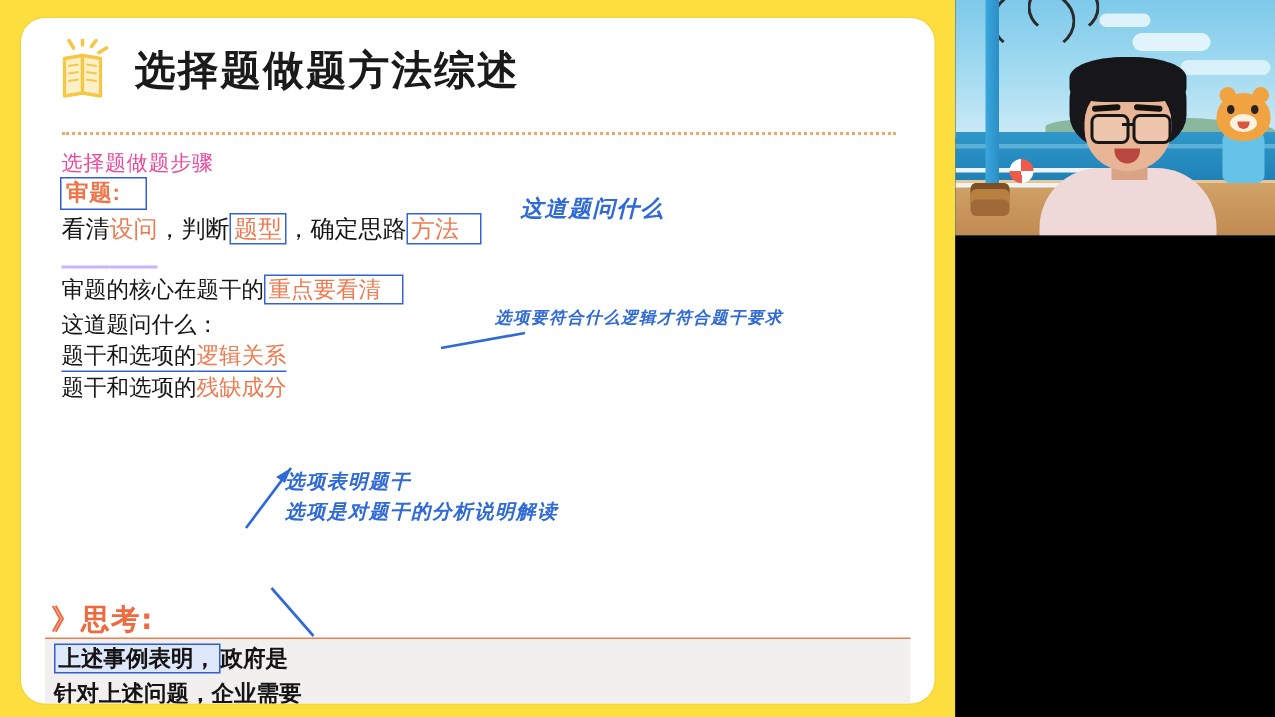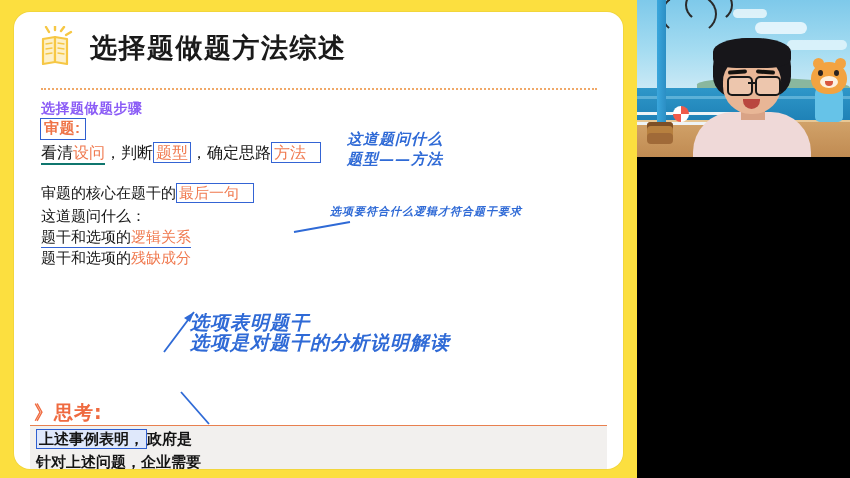--- a/index.html
+++ b/index.html
@@ -19,43 +19,43 @@
 
   
   #divider-dotted{position:absolute;left:27px;top:76px;width:556px;height:0;
                   border-top:2px dotted #f0a868;}
 
   
   .body-line{position:absolute;white-space:nowrap;font-family:"DejaVu Sans","Liberation Sans",sans-serif;}
   .blk{color:#161616;}
   .org{color:#f07a50;}
 
-  #step-heading{left:27px;top:88px;font-size:14px;font-weight:bold;color:#8b5cf6;letter-spacing:.5px;}
+  #step-heading{left:27px;top:88px;font-size:14px;font-weight:normal;color:#ec4899;letter-spacing:.5px;}
 
   #shenti-wrap{position:absolute;left:26px;top:106px;}
-  #shenti-box{display:inline-block;border:1.6px solid #2f5fd0;padding:0px 4px 1px 3px;}
+  #shenti-box{display:inline-block;border:1.6px solid #2f5fd0;padding:0px 16px 1px 3px;}
   #shenti-label{font-size:15px;font-weight:bold;color:#ef7447;letter-spacing:.5px;}
 
   #line-kanqing{left:27px;top:131px;font-size:16px;}
-  #line-kanqing .u-blue{border-bottom:2px solid #0f766e;padding-bottom:1px;}
+  #line-kanqing .u-blue{border-bottom:2px solid #c4b5fd;padding-bottom:15px;}
   .box-blue{border:1.5px solid #3464d4;padding:0 2px;}
   .box-blue-wide{border:1.5px solid #3464d4;padding:0 14px 0 2px;}
 
   #line-core{left:27px;top:172px;font-size:15px;}
   #line-zhongdian{left:27px;top:195px;font-size:15px;}
   #line-logic{left:27px;top:216px;font-size:15px;}
   #line-canque{left:27px;top:237px;font-size:15px;}
   .u-blue2{border-bottom:1.8px solid #3464d4;padding-bottom:1px;}
 
   
   .hand{position:absolute;color:#2f6ad6;font-family:"DejaVu Serif","Liberation Serif",serif;
         white-space:nowrap;font-weight:bold;letter-spacing:1px;font-style:italic;}
   #ann-1{left:333px;top:117px;font-size:15px;line-height:20px;}
   #ann-2{left:296px;top:192px;font-size:11px;margin-left:20px;}
-  #ann-3{left:176px;top:300px;font-size:19px;line-height:20px;}
+  #ann-3{left:176px;top:300px;font-size:13px;line-height:20px;}
 
   
   #ink{position:absolute;left:0;top:0;width:609px;height:457px;pointer-events:none;}
 
   
   #think-head{position:absolute;left:20px;top:388px;font-size:19px;font-weight:bold;color:#ef6a3f;
               letter-spacing:1px;font-family:"DejaVu Sans","Liberation Sans",sans-serif;}
   #think-rule{position:absolute;left:16px;top:413px;width:577px;height:0;border-top:1.5px solid #e8804f;}
   #think-body{position:absolute;left:16px;top:414px;width:577px;height:43px;background:#f2f0ee;}
   .think-line{position:absolute;white-space:nowrap;font-weight:bold;color:#141414;font-size:15px;
@@ -158,21 +158,21 @@
         <span id="shenti-box">
           <span id="shenti-label">审题:</span>
         </span>
       </div>
 
       <div class="body-line blk" id="line-kanqing">
         <span class="u-blue">看清</span><span class="org u-blue">设问</span><span>，判断</span><span class="org box-blue">题型</span><span>，确定思路</span><span class="org box-blue-wide">方法</span>
       </div>
 
       <div class="body-line blk" id="line-core">
-        <span>审题的核心在题干的</span><span class="org box-blue-wide">最后一句</span>
+        <span>审题的核心在题干的</span><span class="org box-blue-wide">重点要看清</span>
       </div>
 
       <div class="body-line blk" id="line-zhongdian">这道题问什么：</div>
 
       <div class="body-line blk" id="line-canque">
         <span>题干和选项的</span><span class="org">残缺成分</span>
       </div>
 
       <div class="body-line blk" id="line-logic">
         <span class="u-blue2">题干和选项的</span><span class="org u-blue2">逻辑关系</span>
@@ -180,21 +180,20 @@
 
       <svg id="ink">
         <line x1="280" y1="220" x2="336" y2="210" stroke="#2f6ad6" stroke-width="1.8"></line>
         <line x1="150" y1="340" x2="180" y2="300" stroke="#2f6ad6" stroke-width="1.8"></line>
         <polygon points="180,300 170,306 176,310" fill="#2f6ad6"></polygon>
         <line x1="167" y1="380" x2="195" y2="412" stroke="#2f6ad6" stroke-width="1.8"></line>
       </svg>
 
       <div class="hand" id="ann-1">
         <div>这道题问什么</div>
-        <div>题型——方法</div>
       </div>
 
       <div class="hand" id="ann-2">选项要符合什么逻辑才符合题干要求</div>
 
       <div class="hand" id="ann-3">
         <div>选项表明题干</div>
         <div>选项是对题干的分析说明解读</div>
       </div>
 
       <div id="think-head">》思考:</div>

